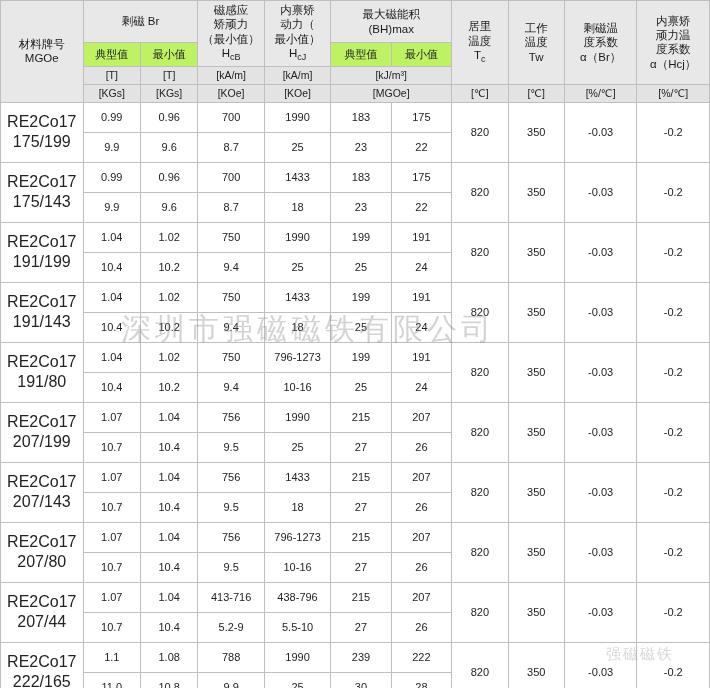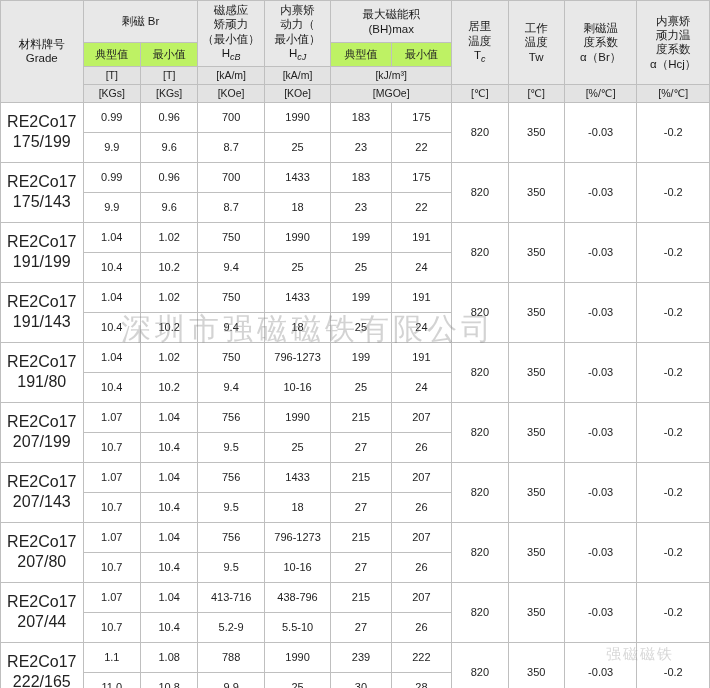--- a/index.html
+++ b/index.html
@@ -45,21 +45,20 @@
   }
   .grade-cell {
     text-align: left;
     padding-left: 8px;
     font-size: 16px;
     color: #222;
   }
   .sub {
     font-size: 9px;
     vertical-align: sub;
-    font-style: italic;
   }
   .rowline td {
     height: 25px;
   }
   .watermark {
     position: absolute;
     left: 0;
     top: 0;
     width: 616px;
     height: 688px;
@@ -114,21 +113,21 @@
         <col class="c6">
         <col class="c7">
         <col class="c8">
         <col class="c9">
         <col class="c10">
     </colgroup>
     <thead>
       <tr>
         <td class="hdr" rowspan="4">
           <div>材料牌号</div>
-          <div>Grade</div>
+          <div>MGOe</div>
         </td>
         <td class="hdr" colspan="2">剩磁 Br</td>
         <td class="hdr" rowspan="2">
           <div>磁感应</div>
             <div>矫顽力</div>
             <div>（最小值）</div>
           <div>H<span class="sub">cB</span></div>
         </td>
         <td class="hdr" rowspan="2">
           <div>内禀矫</div>

